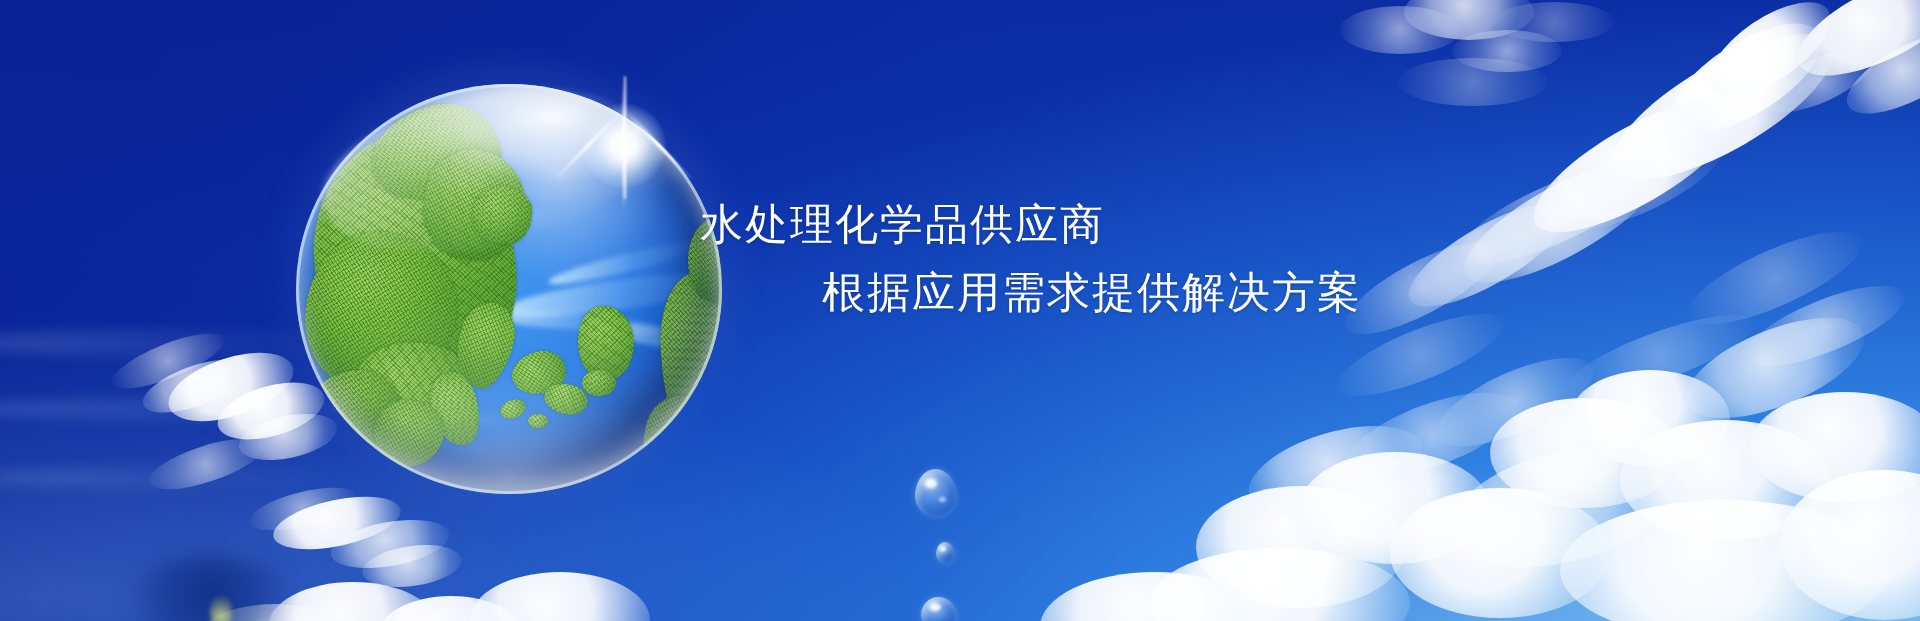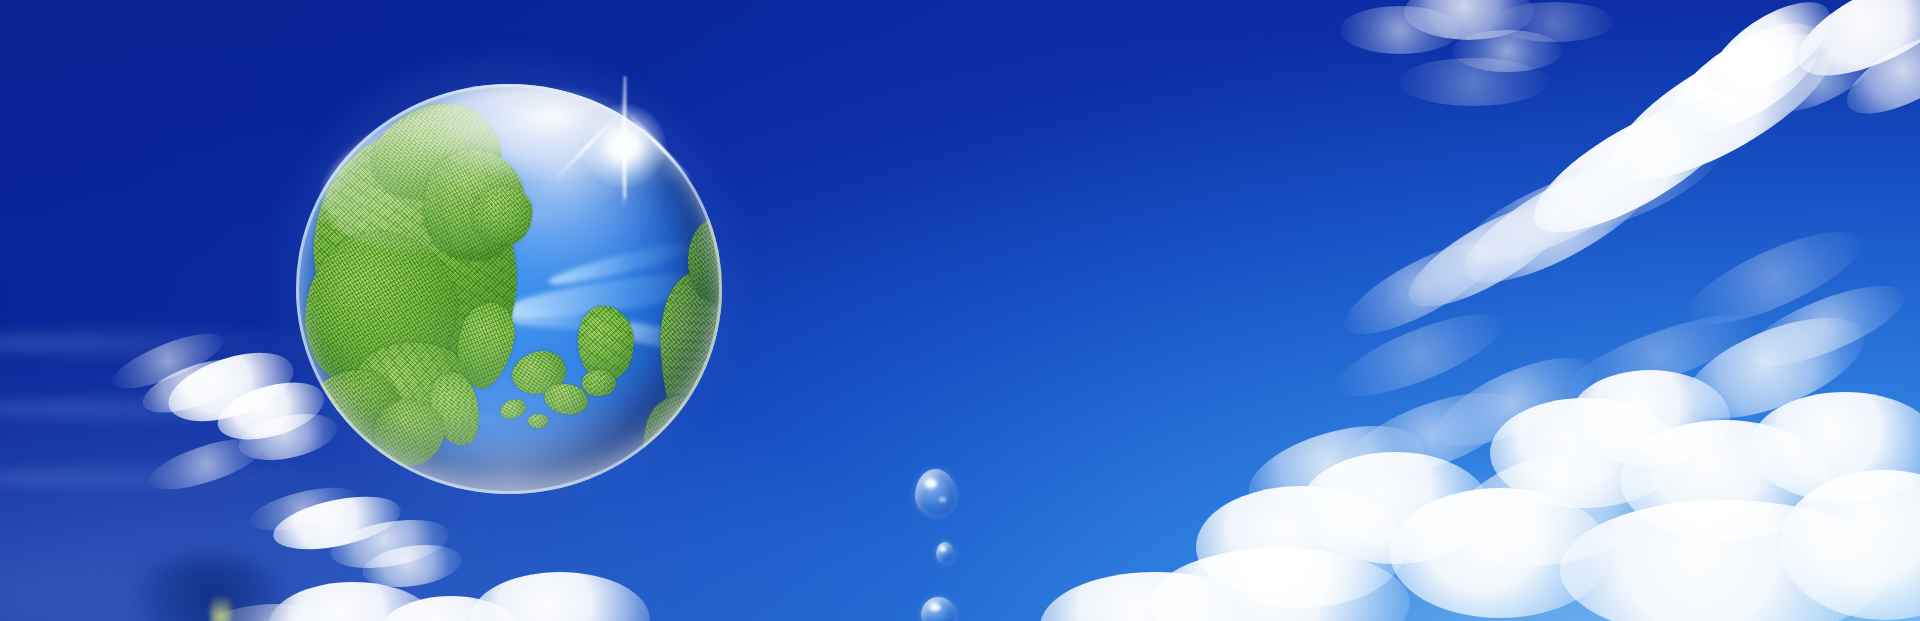--- a/index.html
+++ b/index.html
@@ -289,15 +289,17 @@
   <div>
     <div class="drop" style="position:absolute;left:936px;top:542px;width:18px;height:21px;"></div>
     <div class="drop-hi" style="left:940px;top:547px;width:6px;height:4px;"></div>
   </div>
   <div>
     <div class="drop" style="position:absolute;left:921px;top:597px;width:35px;height:31px;"></div>
     <div class="drop-hi" style="left:930px;top:604px;width:11px;height:7px;"></div>
   </div>
 
   <div id="headline">
+    <div id="hl-line-1" class="hl-line">水处理化学品供应商</div>
+    <div id="hl-line-2" class="hl-line">根据应用需求提供解决方案</div>
   </div>
 
 </div>
 
 </body></html>

